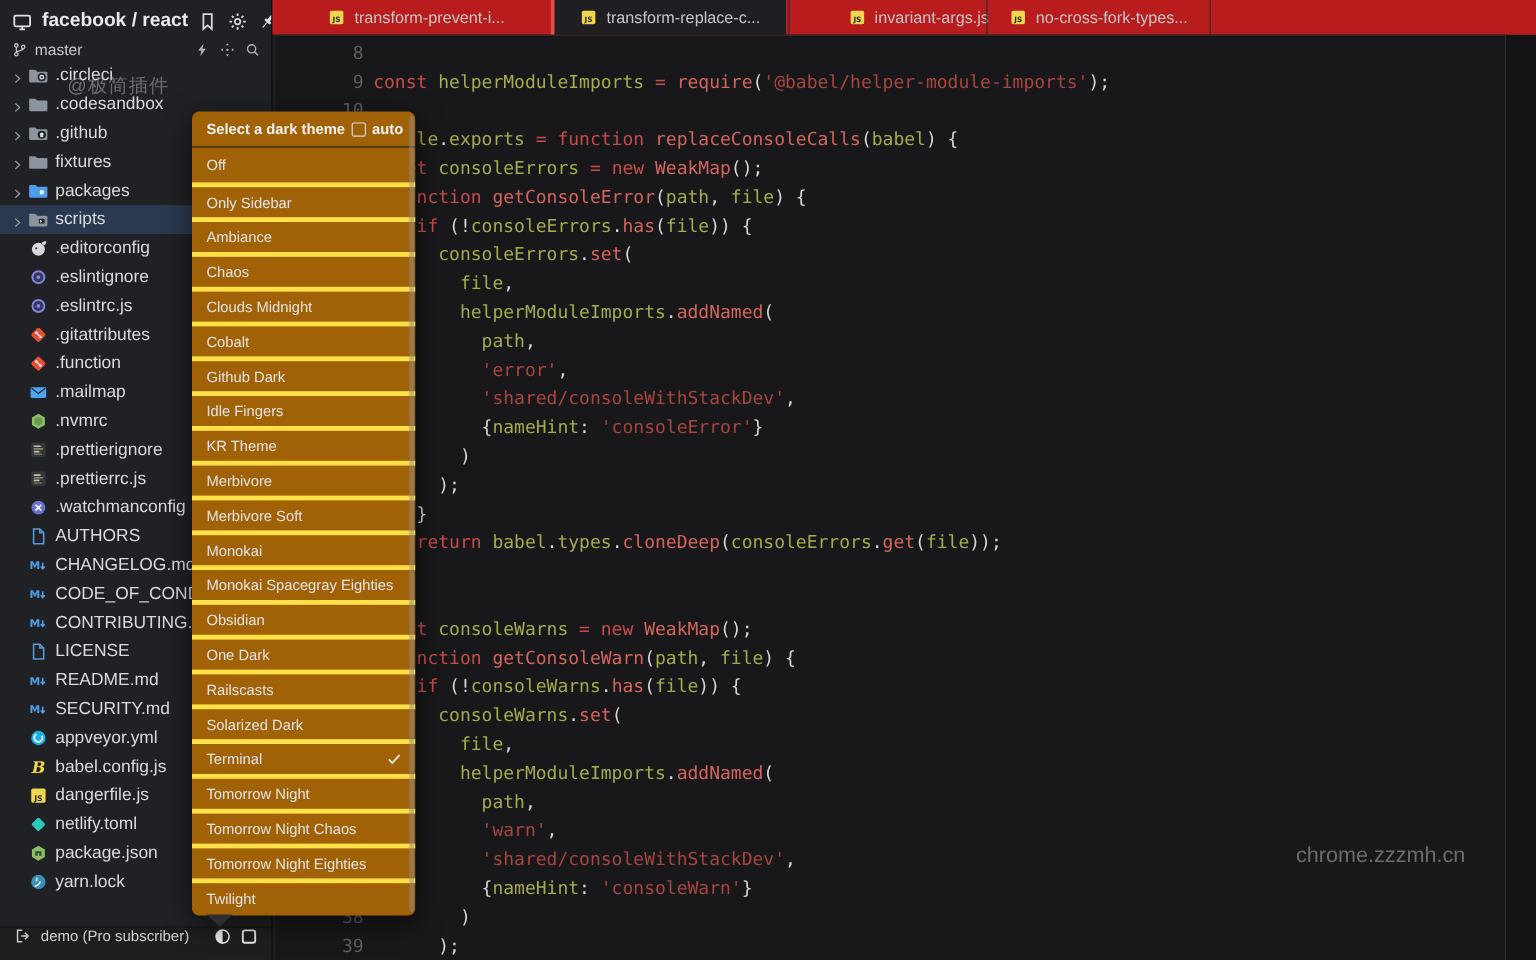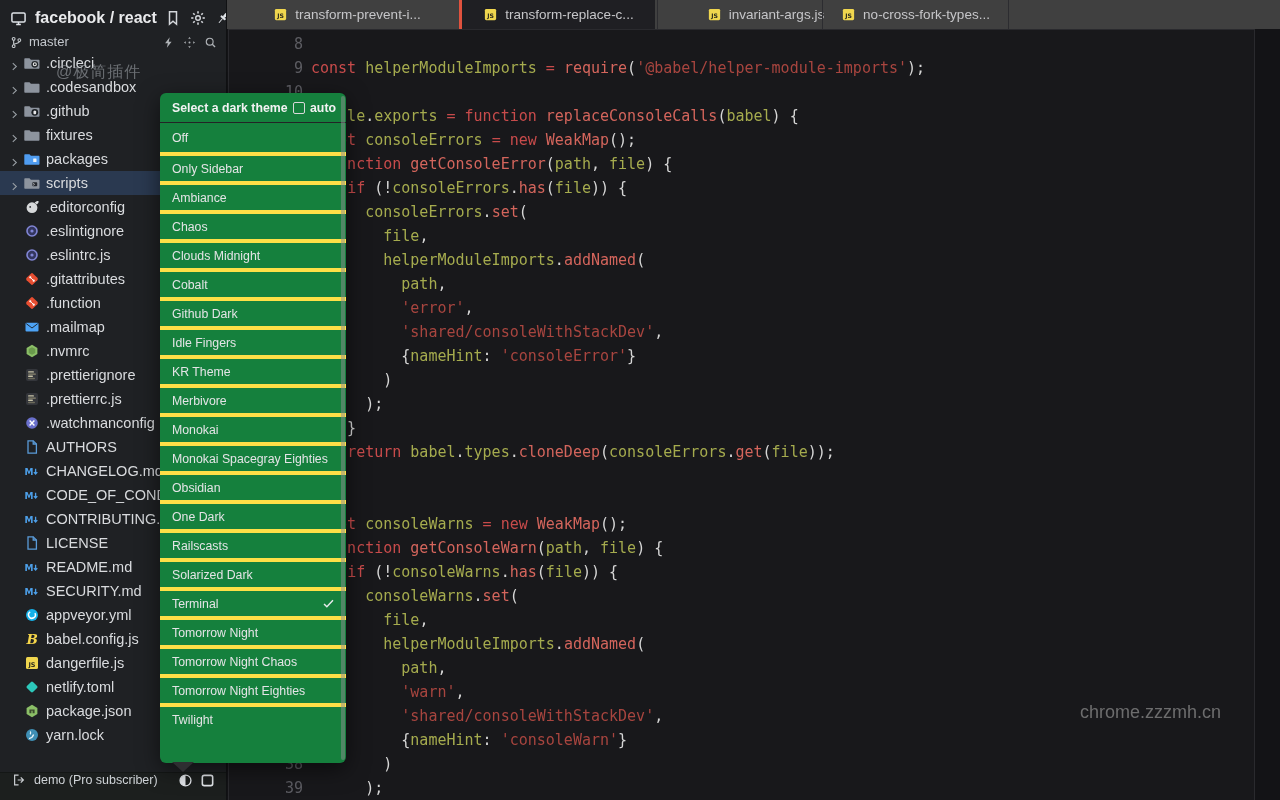--- a/index.html
+++ b/index.html
@@ -32,40 +32,40 @@
   .tlabel { font-size:14.5px; color:#d9dbde; margin-left:6px; }
 
   
   #side-footer { position:absolute; left:0; top:772px; width:227px; height:28px;
     background:#1c1f1e; border-top:1px solid #141716; display:flex; align-items:flex-start; padding:0 12px; }
   .fo-icon { width:14px; height:14px; margin-right:8px; }
   #footer-label { font-size:12.5px; color:#ced2d6; flex:1; }
   .fo-act { width:15px; height:15px; margin-left:7px; cursor:pointer; }
 
   
-  #tabbar { position:absolute; left:227px; top:0; width:1053px; height:29px; background:#404040; }
+  #tabbar { position:absolute; left:227px; top:0; width:1053px; height:29px; background:#b91c1c; }
   .tab { position:absolute; top:0; height:29px; display:flex; align-items:center;
     justify-content:center; gap:7px; font-size:13.5px; color:#c6c6c9; cursor:pointer; }
   .tab.active { background:#1f1f23; }
   .tab-ico { width:15px; height:15px; }
   .tab-div { position:absolute; top:0; width:1px; height:29px; background:#2c2c30; }
   #active-bar { position:absolute; top:0; width:3px; height:29px; }
 
   #pane { position:absolute; left:228px; top:29px; width:1027px; height:771px;
     background:#18181b; border:1px solid #2a2a2e; border-bottom:none; }
   #gutter { position:absolute; left:0; top:2px; width:74px; text-align:right;
     font-family:"DejaVu Sans Mono", monospace; font-size:15px; line-height:24px; color:#5d5d63; }
   #code { position:absolute; left:82px; top:2px; font-family:"DejaVu Sans Mono", monospace;
     font-size:15px; line-height:24px; white-space:pre; color:#d6d6d6; }
   .tk-k { color:var(--kw); } .tk-f { color:var(--fn); } .tk-v { color:var(--id); }
   .tk-s { color:var(--st); } .tk-p { color:var(--pl); }
 
   
   #dropdown { position:absolute; left:160px; top:93px; width:186px; height:670px;
-    background:#15803d; border-radius:6px; box-shadow:0 6px 22px rgba(0,0,0,.55); z-index:40; }
+    background:#a16207; border-radius:6px; box-shadow:0 6px 22px rgba(0,0,0,.55); z-index:40; }
   #dd-head { height:30px; display:flex; align-items:center; padding:0 10px 0 12px;
     border-bottom:1px solid #232326; }
   #dd-title { font-size:12.3px; font-weight:bold; color:#f2f2f3; flex:1; }
   #dd-auto-box { width:12px; height:12px; border:1.4px solid #d9d9d9; border-radius:2px; cursor:pointer; }
   #dd-auto-label { font-size:12.3px; font-weight:bold; color:#f2f2f3; margin-left:5px; }
   .dd-item { height:29px; display:flex; align-items:center; padding:0 12px; font-size:12.3px;
     color:#e4e4e6; border-top:4px solid #fde047; cursor:pointer; position:relative; }
   .dd-item:first-child { border-top:none; }
   .dd-check { position:absolute; right:11px; width:13px; height:13px; }
   #dd-scroll { position:absolute; right:1px; top:3px; width:4px; height:664px;
@@ -504,20 +504,23 @@
         <div class="dd-item">
           <span>Idle Fingers</span>
         </div>
         <div class="dd-item">
           <span>KR Theme</span>
         </div>
         <div class="dd-item">
           <span>Merbivore</span>
         </div>
         <div class="dd-item">
+          <span>Merbivore Soft</span>
+        </div>
+        <div class="dd-item">
           <span>Monokai</span>
         </div>
         <div class="dd-item">
           <span>Monokai Spacegray Eighties</span>
         </div>
         <div class="dd-item">
           <span>Obsidian</span>
         </div>
         <div class="dd-item">
           <span>One Dark</span>

